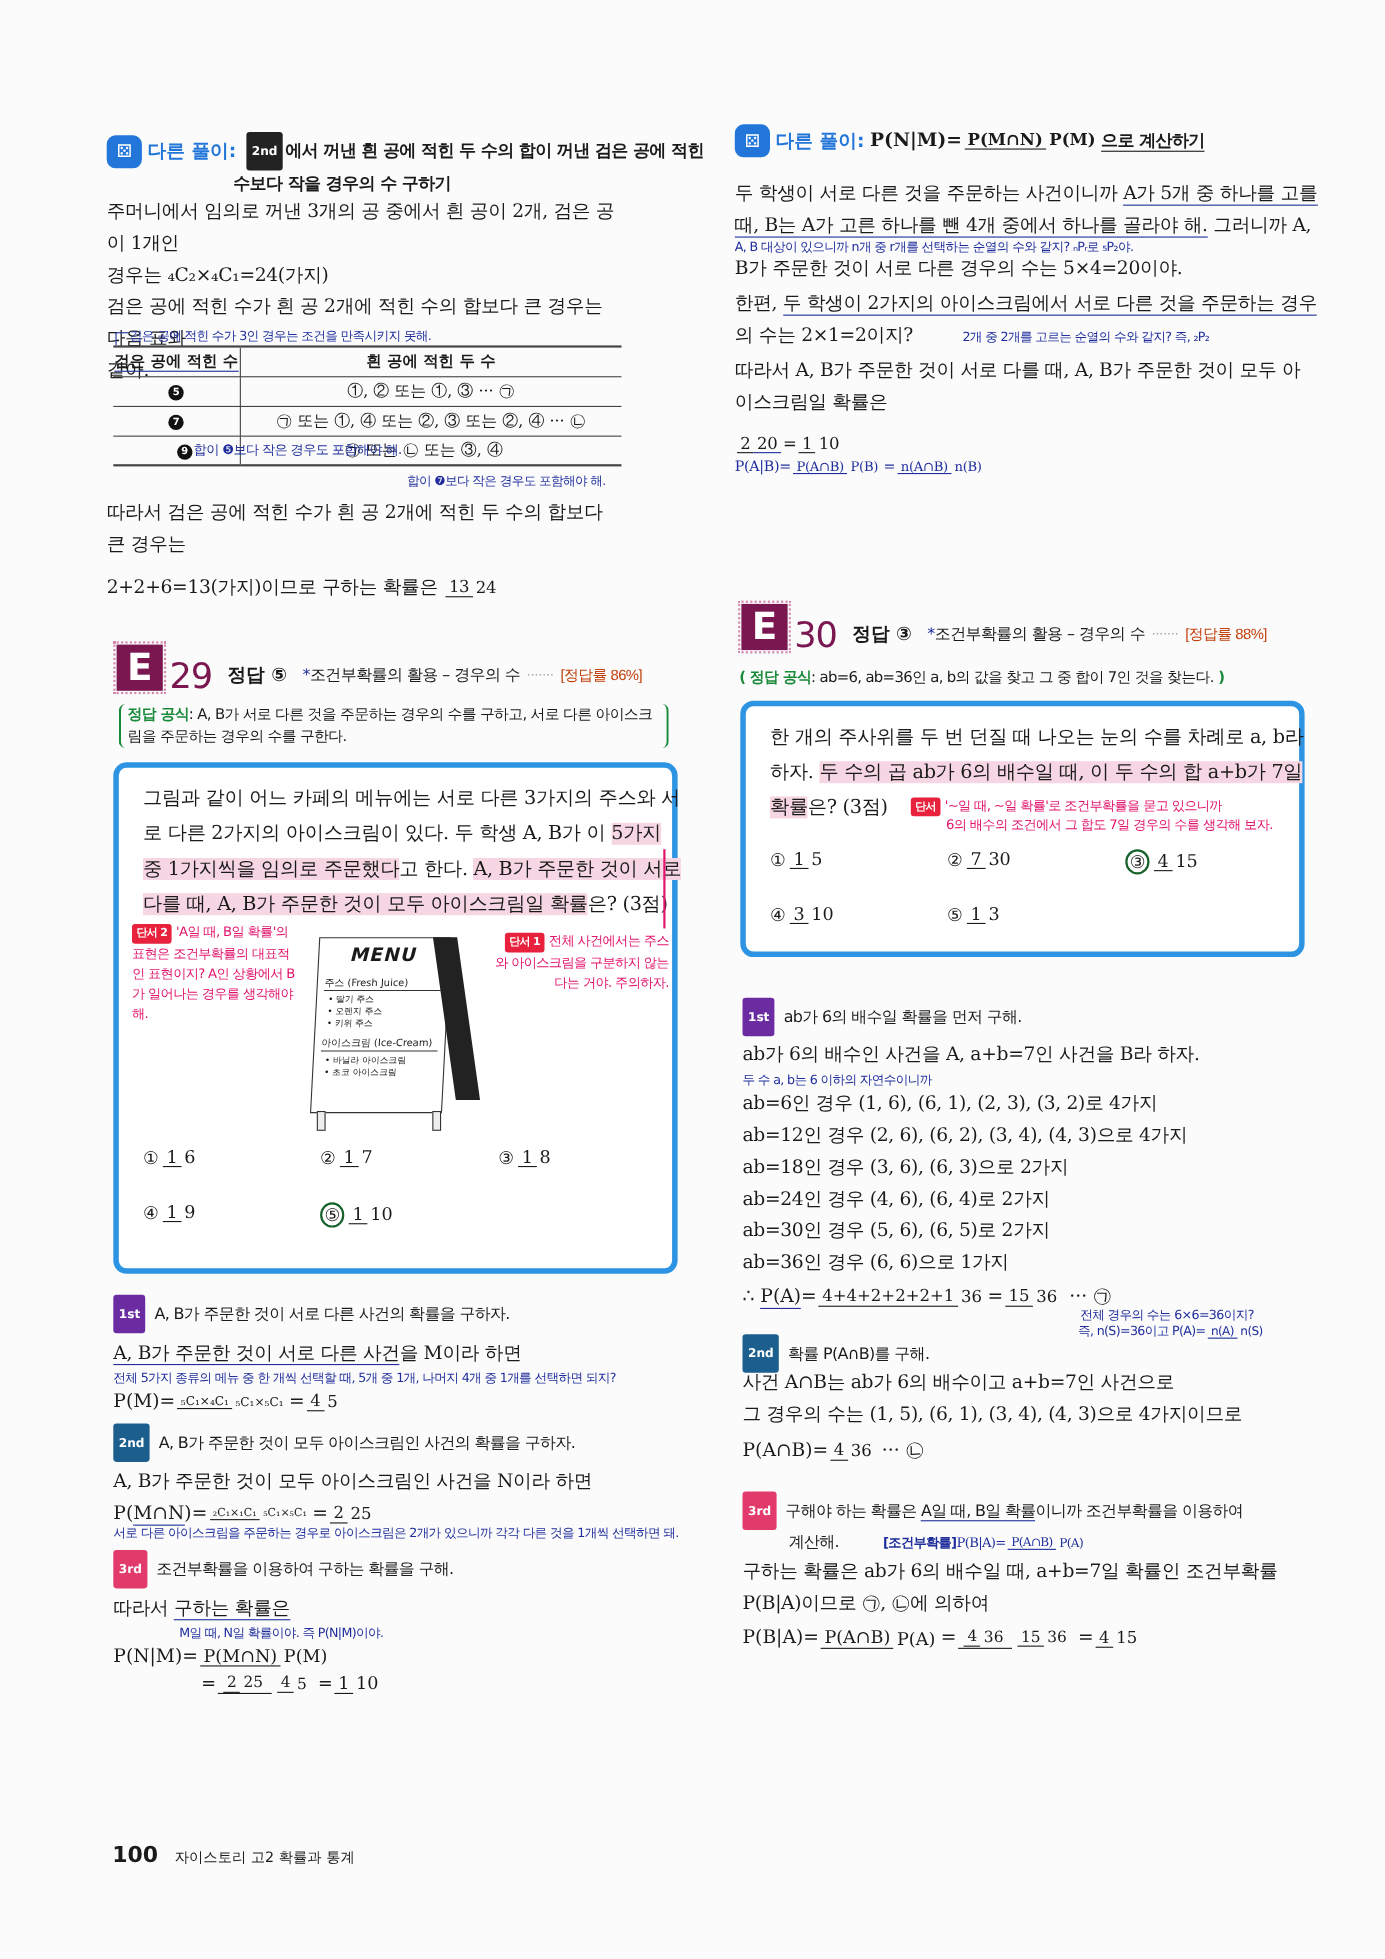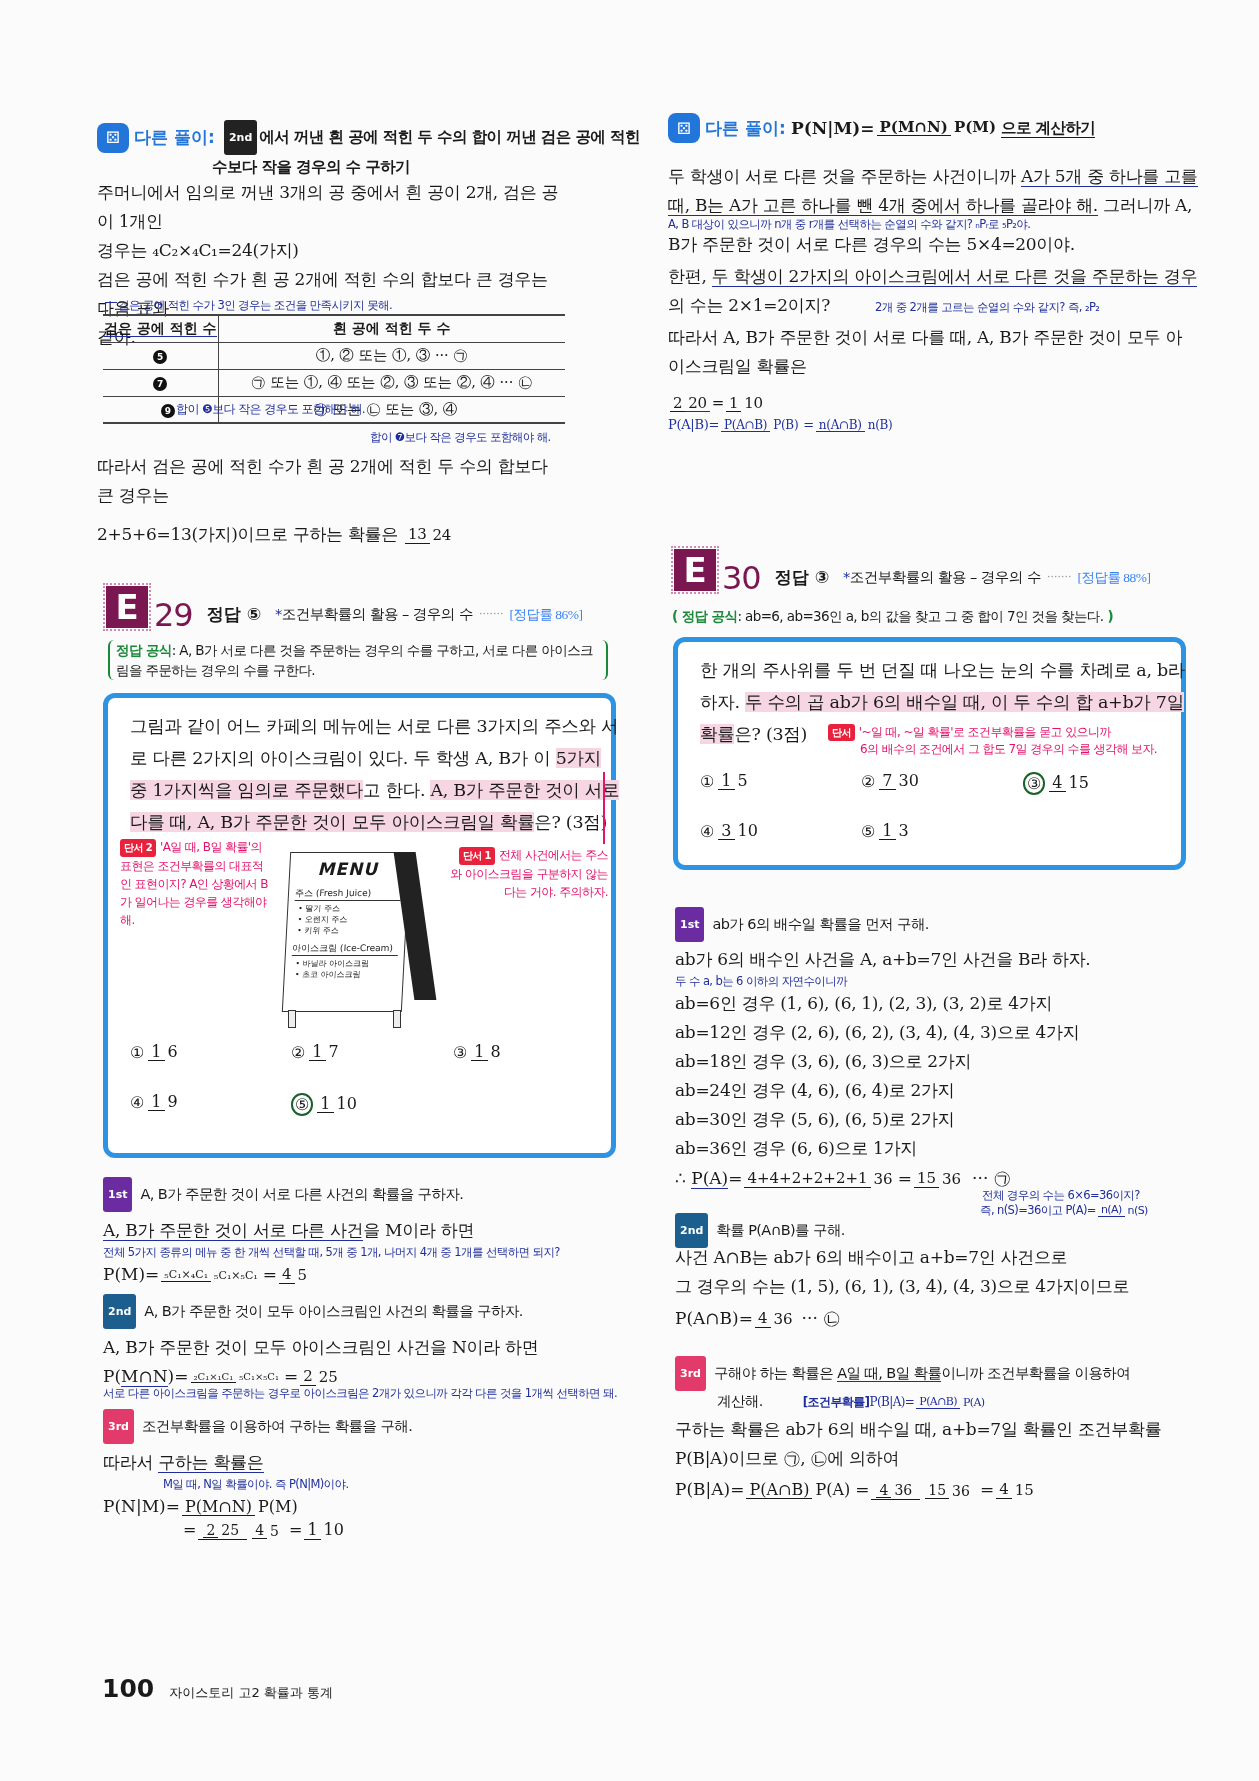--- a/index.html
+++ b/index.html
@@ -19,21 +19,21 @@
 .step-title{font-family:"DejaVu Sans","Liberation Sans",sans-serif;font-size:14.5px;letter-spacing:-0.6px;vertical-align:middle}
 .frac{display:inline-flex;flex-direction:row;align-items:center;vertical-align:middle;line-height:1.05;margin:0 2px}
 .frac .n{border-bottom:1.2px solid #1a1a1a;padding:0 3px;text-align:center}
 .frac .d{padding:0 3px;text-align:center}
 .prob-box{border:5px solid #2d94e3;border-radius:12px;background:#fff}
 .e-badge{display:inline-flex;align-items:center;justify-content:center;width:42px;height:42px;background:#7a1650;color:#fff;font-family:"DejaVu Sans","Liberation Sans",sans-serif;font-weight:bold;font-size:34px;outline:2px dotted #d48ab0;outline-offset:1px}
 .e-num{font-family:"DejaVu Sans","Liberation Sans",sans-serif;font-size:32px;color:#7a1650;margin-left:6px;vertical-align:middle;letter-spacing:-1px}
 .ans{font-family:"DejaVu Sans","Liberation Sans",sans-serif;font-weight:bold;font-size:17px;margin-left:14px;vertical-align:middle}
 .topic{font-family:"DejaVu Sans","Liberation Sans",sans-serif;font-size:14.5px;margin-left:14px;vertical-align:middle;letter-spacing:-0.5px}
 .topic .star{color:#1f2e9c}
-.rate{font-family:Liberation Serif, serif;font-size:13.5px;color:#3b82f6;vertical-align:middle;letter-spacing:-0.5px}
+.rate{font-family:Liberation Sans, sans-serif;font-size:13.5px;color:#c2410c;vertical-align:middle;letter-spacing:-0.5px}
 .dots{color:#999;font-size:11px;vertical-align:middle;margin:0 6px}
 .formula-key{font-family:"DejaVu Sans","Liberation Sans",sans-serif;font-size:13.5px;letter-spacing:-0.6px;line-height:20px}
 .formula-key b{color:#1a8a3a}
 .danseo{display:inline-block;background:#e8213c;color:#fff;font-size:10px;font-weight:bold;padding:0 4px;border-radius:3px;margin-right:4px;font-family:"DejaVu Sans","Liberation Sans",sans-serif}
 table.ct{border-collapse:collapse;width:100%;font-size:14.5px}
 table.ct td,table.ct th{border-bottom:1px solid #444;height:27px;text-align:center;font-weight:normal}
 table.ct tr:first-child th{border-top:2px solid #444;font-family:"DejaVu Sans","Liberation Sans",sans-serif;font-weight:bold;font-size:14px}
 table.ct tr:last-child td{border-bottom:2px solid #444}
 table.ct td:first-child,table.ct th:first-child{border-right:1px solid #444;width:115px}
 .blk{display:inline-block;width:14px;height:14px;border-radius:50%;background:#111;color:#fff;font-size:9px;line-height:14px;text-align:center;font-family:"DejaVu Sans","Liberation Sans",sans-serif;font-weight:bold}
@@ -84,21 +84,21 @@
     </tr>
   </tbody>
     </table>
 </div>
 <div class="abs blue-note" style="left:176px;top:402px;font-size:12px">합이 ❺보다 작은 경우도 포함해야 해.</div>
 <div class="abs blue-note" style="left:370px;top:430px">합이 ❼보다 작은 경우도 포함해야 해.</div>
 
 <div class="abs txt" style="left:97px;top:452px;width:470px">
   <div>따라서 검은 공에 적힌 수가 흰 공 2개에 적힌 두 수의 합보다 큰 경우는</div>
   <div style="margin-top:10px">
-    <span>2+5+6=13(가지)이므로 구하는 확률은</span>
+    <span>2+2+6=13(가지)이므로 구하는 확률은</span>
     <span class="frac" style="font-size:15px">
         <span class="n">13</span>
         <span class="d">24</span>
       </span>
   </div>
 </div>
 
 <div class="abs" style="left:668px;top:113px;white-space:nowrap">
   <span class="alt-icon">⚄</span>
   <span class="alt-label">다른 풀이:</span>
@@ -379,15 +379,15 @@
             <span class="d">36</span>
           </span></span>
       </span>=<span class="frac" style="font-size:15px">
         <span class="n">4</span>
         <span class="d">15</span>
       </span>
   </div>
 </div>
 
 <div class="abs sans" style="left:102px;top:1674px;white-space:nowrap">
-  <span style="font-size:25px;font-weight:bold">100</span>
+  <span style="font-size:20px;font-weight:bold">100</span>
   <span style="font-size:13px;margin-left:10px">자이스토리 고2 확률과 통계</span>
 </div>
 
 </body></html>

